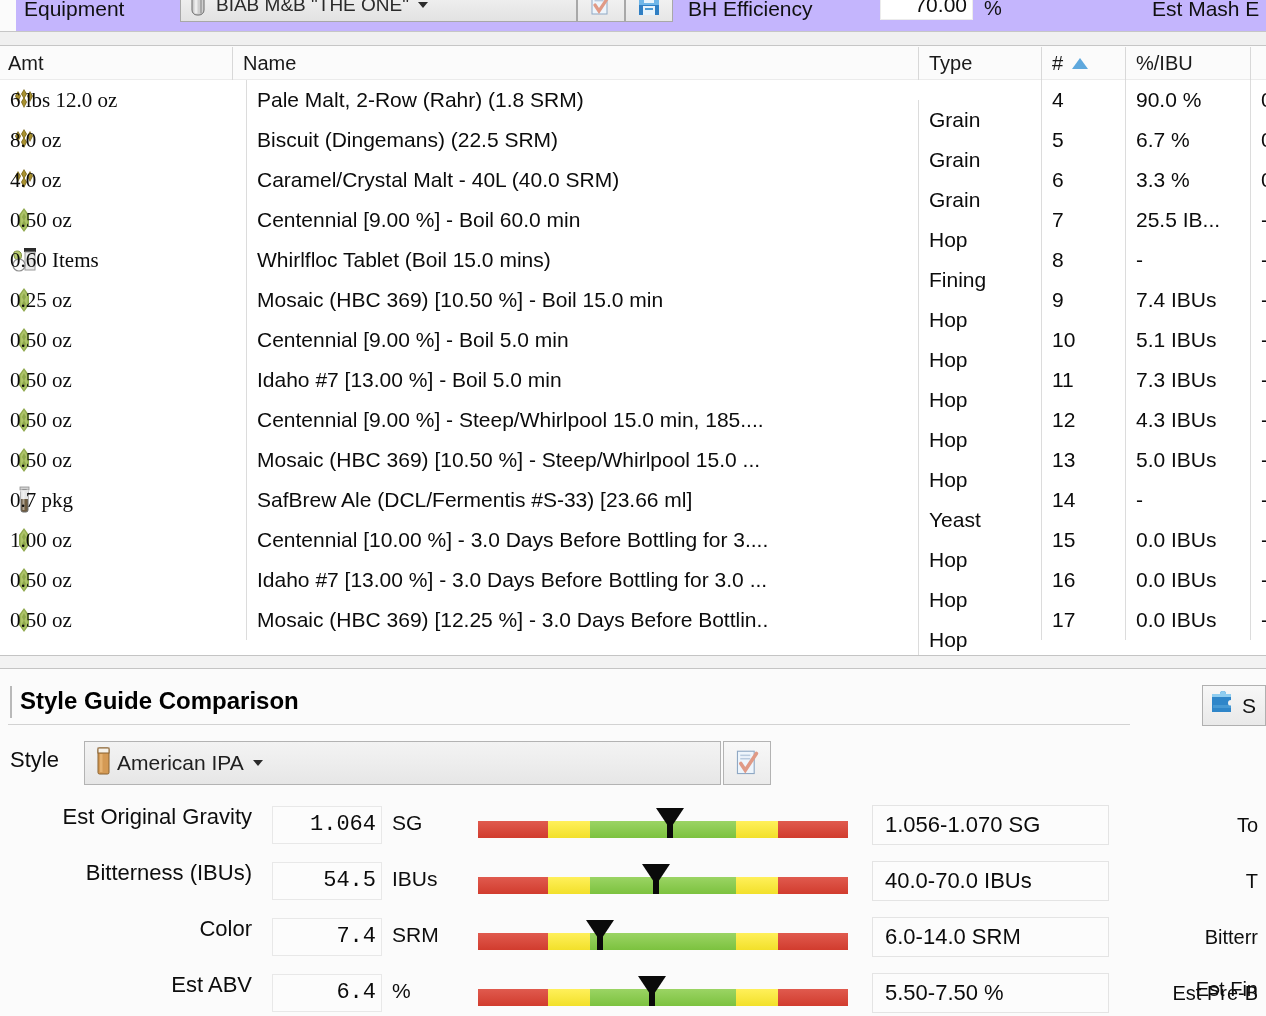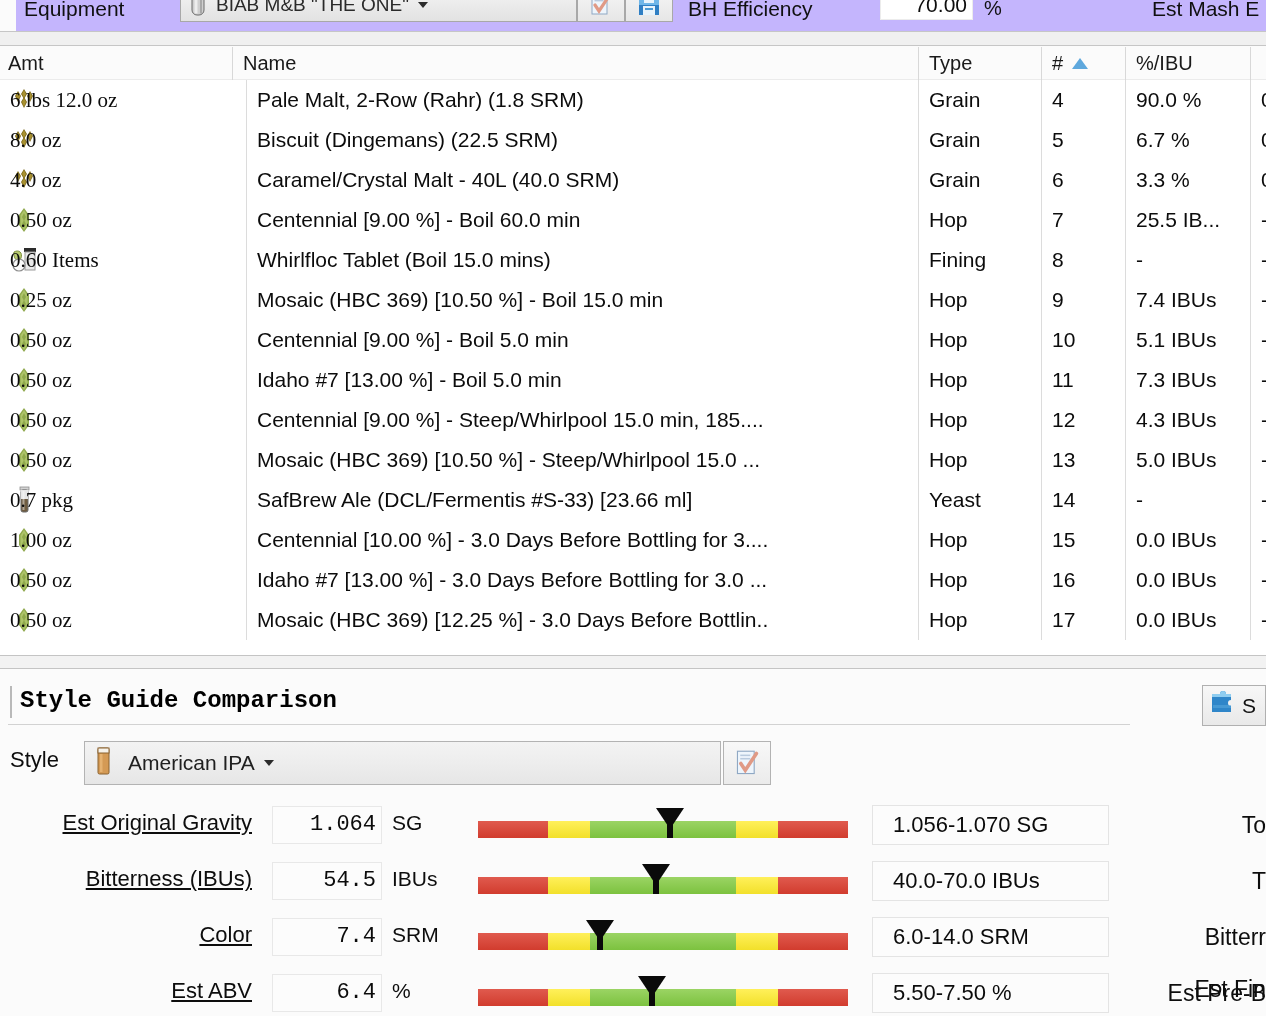--- a/index.html
+++ b/index.html
@@ -94,59 +94,59 @@
     position: relative; height: 40px; white-space: nowrap;
   }
   .row .cell {
     position: absolute; top: 0; height: 40px; line-height: 40px;
     font-size: 21px; color: #0c0c0c;
     padding-left: 10px; overflow: hidden; white-space: nowrap;
   }
   .row .cell.bordered { border-left: 1px solid #dcdcdc; }
   .c-amt   { left: 0px;   width: 232px; padding-left: 44px; font-family: Liberation Serif, serif; }
   .c-name  { left: 246px; width: 686px; }
-  .c-type  { left: 918px; width: 123px; }
+  .c-type  { left: 918px; width: 123px; margin-top: 20px; }
   .c-num   { left: 1041px;width: 84px; }
   .c-ibu   { left: 1125px;width: 125px; }
   .c-last  { left: 1250px;width: 40px; }
 
   .rowicon { position: absolute; left: 10px; top: 6px; width: 28px; height: 28px; }
 
   
   .midsep {
     position: absolute; left: 0; top: 655px; width: 1266px; height: 14px;
     background: #f2f2f2;
     border-top: 1px solid #c4c4c4; border-bottom: 1px solid #c4c4c4;
   }
 
   
   .sgpanel {
     position: absolute; left: 0; top: 669px; width: 1266px; height: 347px;
     background: #fbfbfb;
   }
   .sg-title {
     position: absolute; left: 10px; top: 17px;
-    font-family: Liberation Mono, monospace;
+    font-family: Liberation Sans, sans-serif;
     font-weight: bold; font-size: 24px; color: #000;
     border-left: 2px solid #b9b9b9; padding-left: 8px; height: 32px; line-height: 30px;
   }
   .sg-underline {
     position: absolute; left: 8px; top: 55px; width: 1122px; height: 1px; background: #d2d2d2;
   }
 
   .style-row { position: absolute; left: 0; top: 74px; width: 1266px; height: 46px; }
   .style-lbl { position: absolute; left: 10px; top: 4px; font-size: 22px; color: #0d0d0d; }
   .style-combo {
     position: absolute; left: 84px; top: -2px; width: 637px; height: 44px;
     background: linear-gradient(to bottom,#f3f3f3 0%,#ededed 50%,#e6e6e6 100%);
     border: 1px solid #b3b3b3;
     display: flex; align-items: center;
   }
   .style-combo .glass-ic { margin-left: 9px; }
-  .style-combo .combo-text { font-size: 21px; color: #202020; margin-left: 15px; }
+  .style-combo .combo-text { font-size: 21px; color: #202020; margin-left: 4px; }
   .style-chk {
     position: absolute; left: 723px; top: -2px; width: 48px; height: 44px;
     background: linear-gradient(to bottom,#f8f8f8,#ebebeb);
     border: 1px solid #b3b3b3;
     display: flex; align-items: center; justify-content: center;
   }
 
   .sg-button {
     position: absolute; left: 1202px; top: 16px; height: 41px; min-width: 64px;
     background: linear-gradient(to bottom,#f7f7f7,#e9e9e9);
@@ -154,21 +154,21 @@
     display: flex; align-items: center; padding: 0 7px;
     font-size: 21px; color: #111;
     overflow: hidden; white-space: nowrap;
   }
   .sg-button .puz { margin-right: 7px; }
 
   
   .cmp { position: absolute; left: 0; width: 1266px; height: 56px; }
   .cmp-label {
     position: absolute; left: 0px; width: 252px; text-align: right;
-    font-size: 22px; color: #0d0d0d; line-height: 40px; top: 6px; text-decoration: underline;
+    font-size: 22px; color: #0d0d0d; line-height: 40px; top: 0;
   }
   .cmp-value {
     position: absolute; left: 272px; width: 110px; height: 38px; top: 9px;
     background: #fcfcfc; border: 1px solid #e8e8e8;
     font-size: 22px; color: #0b0b0b; text-align: right; line-height: 36px;
     padding-right: 5px;
     font-family: Liberation Mono, monospace;
   }
   .cmp-unit {
     position: absolute; left: 392px; top: 9px; font-size: 21px; color: #0d0d0d;
@@ -186,26 +186,26 @@
     border-top: 21px solid #0a0a0a;
     margin-left: -14px;
   }
   .marker:after {
     content:''; position:absolute; left:-3px; top:-21px; width:6px; height:30px;
     background:#0a0a0a;
   }
   .cmp-range {
     position: absolute; left: 872px; width: 237px; height: 40px; top: 8px;
     background: #fcfcfc; border: 1px solid #e4e4e4;
-    font-size: 22px; color: #0b0b0b; line-height: 38px; padding-left: 20px;
+    font-size: 22px; color: #0b0b0b; line-height: 38px; padding-left: 12px;
   }
   .cmp-right {
     position: absolute; left: 1120px; width: 146px; text-align: right;
-    font-size: 23px; color: #0d0d0d; line-height: 40px; top: 8px;
-    overflow: hidden; white-space: nowrap; padding-right: 0px;
+    font-size: 20px; color: #0d0d0d; line-height: 40px; top: 8px;
+    overflow: hidden; white-space: nowrap; padding-right: 8px;
   }
 </style>
 </head>
 <body>
 
 <div id="app">
 
   <div class="topbar">
     <div class="topbar-label equip-label">Equipment</div>
 

